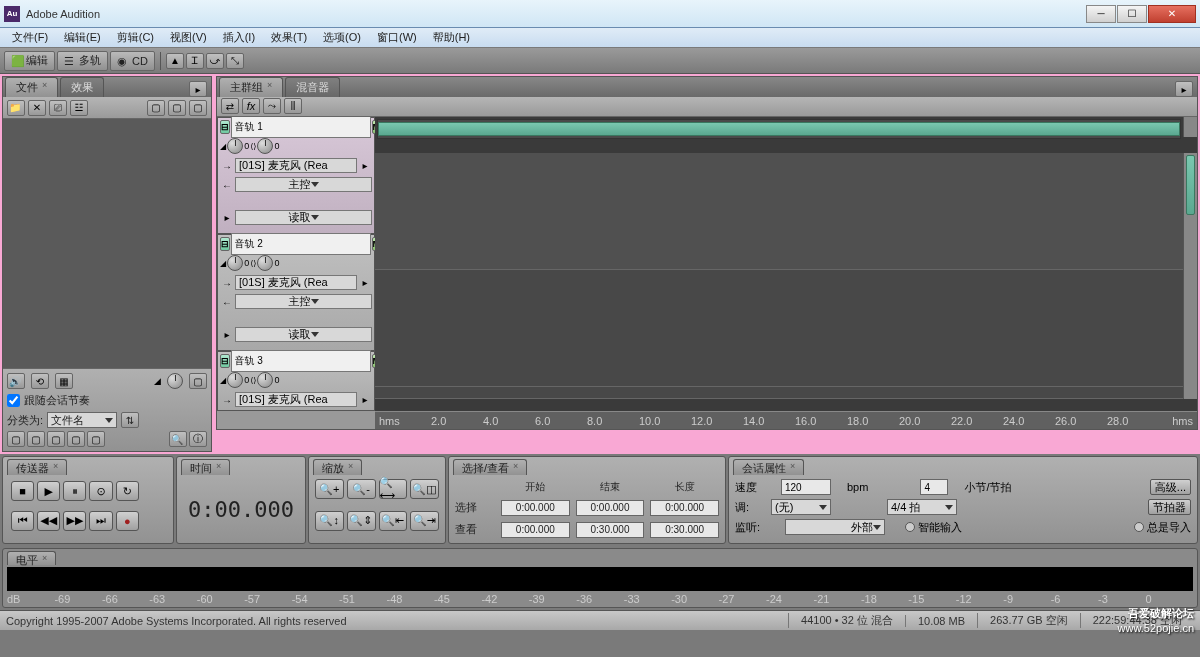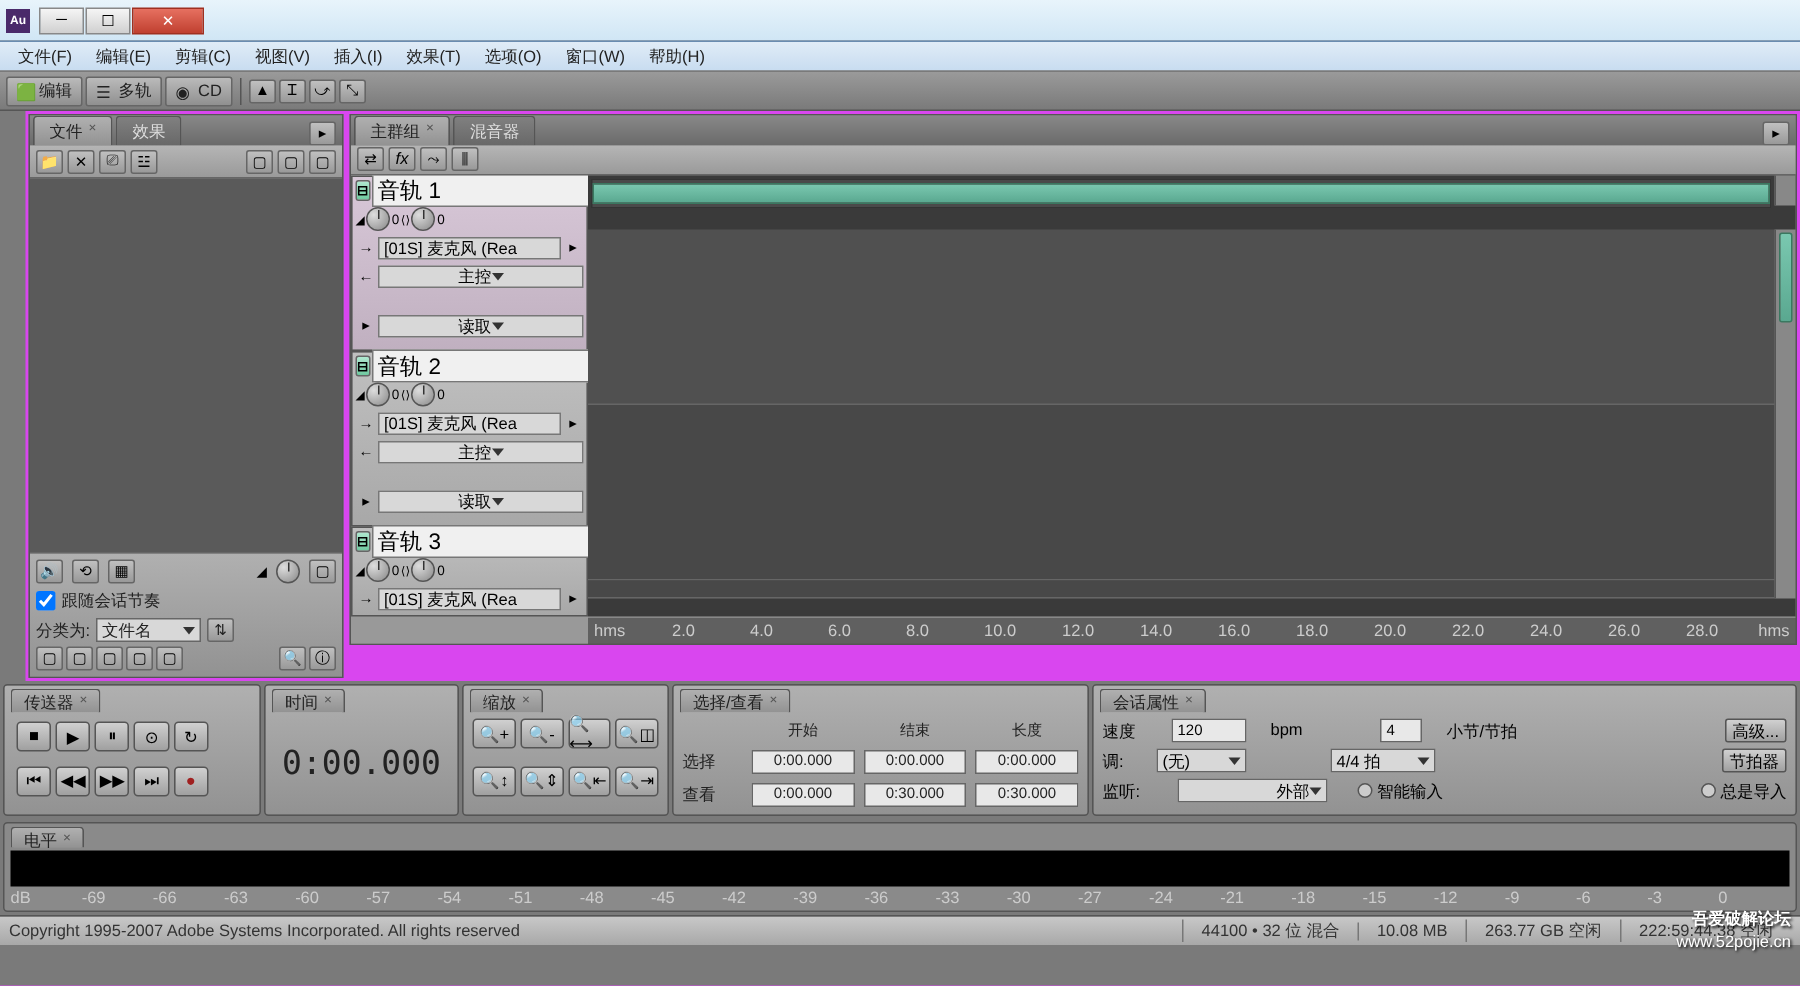--- a/index.html
+++ b/index.html
@@ -20,21 +20,21 @@
 
 
 .toolbar { height: 26px; background: linear-gradient(#9a9a9a, #7a7a7a); display: flex; align-items: center; padding: 0 4px; border-bottom: 1px solid #555; gap: 2px; }
 .tool-btn { height: 20px; padding: 0 6px; background: linear-gradient(#bababa, #909090); border: 1px solid #666; border-radius: 2px; display: flex; align-items: center; gap: 3px; color: #222; }
 .tool-btn .ic { width: 12px; height: 12px; }
 .tool-sep { width: 1px; height: 18px; background: #555; margin: 0 3px; }
 .toolbar-right { margin-left: auto; display: flex; align-items: center; gap: 6px; color: #eee; }
 .workspace-sel { width: 150px; height: 18px; background: #d8d8d8; border: 1px solid #555; padding: 0 4px; display:flex; align-items:center; justify-content:space-between; }
 
 
-.main { display: flex; height: 380px; background: #d946ef; margin-left: 17px; }
+.main { display: flex; height: 380px; background: #f9a8d4; }
 .left-col { width: 214px; display: flex; flex-direction: column; }
 .right-col { flex: 1; display: flex; flex-direction: column; }
 
 
 .panel { background: #8a8a8a; border: 1px solid #555; margin: 2px; display: flex; flex-direction: column; }
 .panel-tabs { height: 20px; background: linear-gradient(#888, #6a6a6a); display: flex; align-items: flex-end; padding-left: 2px; }
 .ptab { padding: 2px 10px; background: linear-gradient(#b0b0b0, #929292); border: 1px solid #555; border-bottom: none; border-radius: 3px 3px 0 0; margin-right: 2px; color: #222; display:flex; gap:4px;}
 .ptab.inactive { background: linear-gradient(#808080, #686868); color: #ddd; }
 .ptab .x { font-size: 9px; color:#555;}
 .panel-toolbar { height: 22px; background: linear-gradient(#b5b5b5, #9a9a9a); display: flex; align-items: center; padding: 0 4px; gap: 3px; border-bottom:1px solid #666; }
@@ -54,21 +54,21 @@
 
 .track-header-panel { height: 354px; }
 .track-controls-col { width: 158px; background: #999; overflow:hidden; }
 .track-timeline { flex: 1; background: #3a3a3a; display:flex; flex-direction:column;gap:12px; }
 .track-wrap { display: flex; height: 100%; }
 
 .track { border: 1px solid #555; margin-bottom: 0; }
 .track.sel { background: linear-gradient(#d8c8d8, #c0b0c0); }
 .track.norm { background: linear-gradient(#c0c0c0, #a8a8a8); }
 .track-row { display: flex; align-items: center; padding: 1px 2px; gap: 1px; height: 19px; }
-.track-name-input { flex:1; height: 15px; background: #f0f0f0; border: 1px solid #777; padding: 10px 3px; font-size:15px;}
+.track-name-input { flex:1; height: 15px; background: #f0f0f0; border: 1px solid #777; padding: 10px 3px; font-size:10px;}
 .sq-btn { width: 15px; height: 14px; border: 1px solid #666; border-radius: 2px; display:flex; align-items:center; justify-content:center; font-size:9px; font-weight:bold;}
 .sq-btn.m { background: linear-gradient(#c0e8b0, #8ac070); }
 .sq-btn.g { background: linear-gradient(#b0e8d0, #70c8a0); width:14px;}
 .track-io { height:15px; flex:1; background:#d8d8d8; border:1px solid #777; padding:0 3px; font-size:10px; display:flex; align-items:center; overflow:hidden; white-space:nowrap;}
 .track-sel-row { height:15px; flex:1; background:#d8d8d8; border:1px solid #777; padding:0 3px; font-size:10px; display:flex; align-items:center; justify-content:center;}
 .arrow-btn { width:14px; height:14px; display:flex; align-items:center; justify-content:center; font-size:10px;}
 
 .timeline-overview { height: 20px; background: #4a4a4a; margin: 2px; border: 1px solid #333; position:relative; }
 .timeline-overview-bar { position:absolute; left:0; right:0; top:2px; bottom:2px; background: linear-gradient(#7ac8b0, #5aa890); border:1px solid #3a7860; }
 .track-lanes { flex:1; display:flex; flex-direction:column; }
@@ -126,20 +126,21 @@
 .watermark .sub { font-size:11px; font-weight:normal;}
 
 .tri { width:0; height:0; border-left:4px solid transparent; border-right:4px solid transparent; border-top:5px solid #333; display:inline-block;}
 .panel-menu { margin-left:auto; display:flex; gap:2px; padding-right:4px;}
 </style>
 </head>
 <body>
 
 <div class="titlebar">
   <div class="app-icon">Au</div>
+  <div class="title">Adobe Audition</div>
   <div class="win-btns">
     <div class="win-btn">─</div>
     <div class="win-btn max">☐</div>
     <div class="win-btn close">✕</div>
   </div>
 </div>
 
 <div class="menubar">
   <span>文件(F)</span>
   <span>编辑(E)</span>

